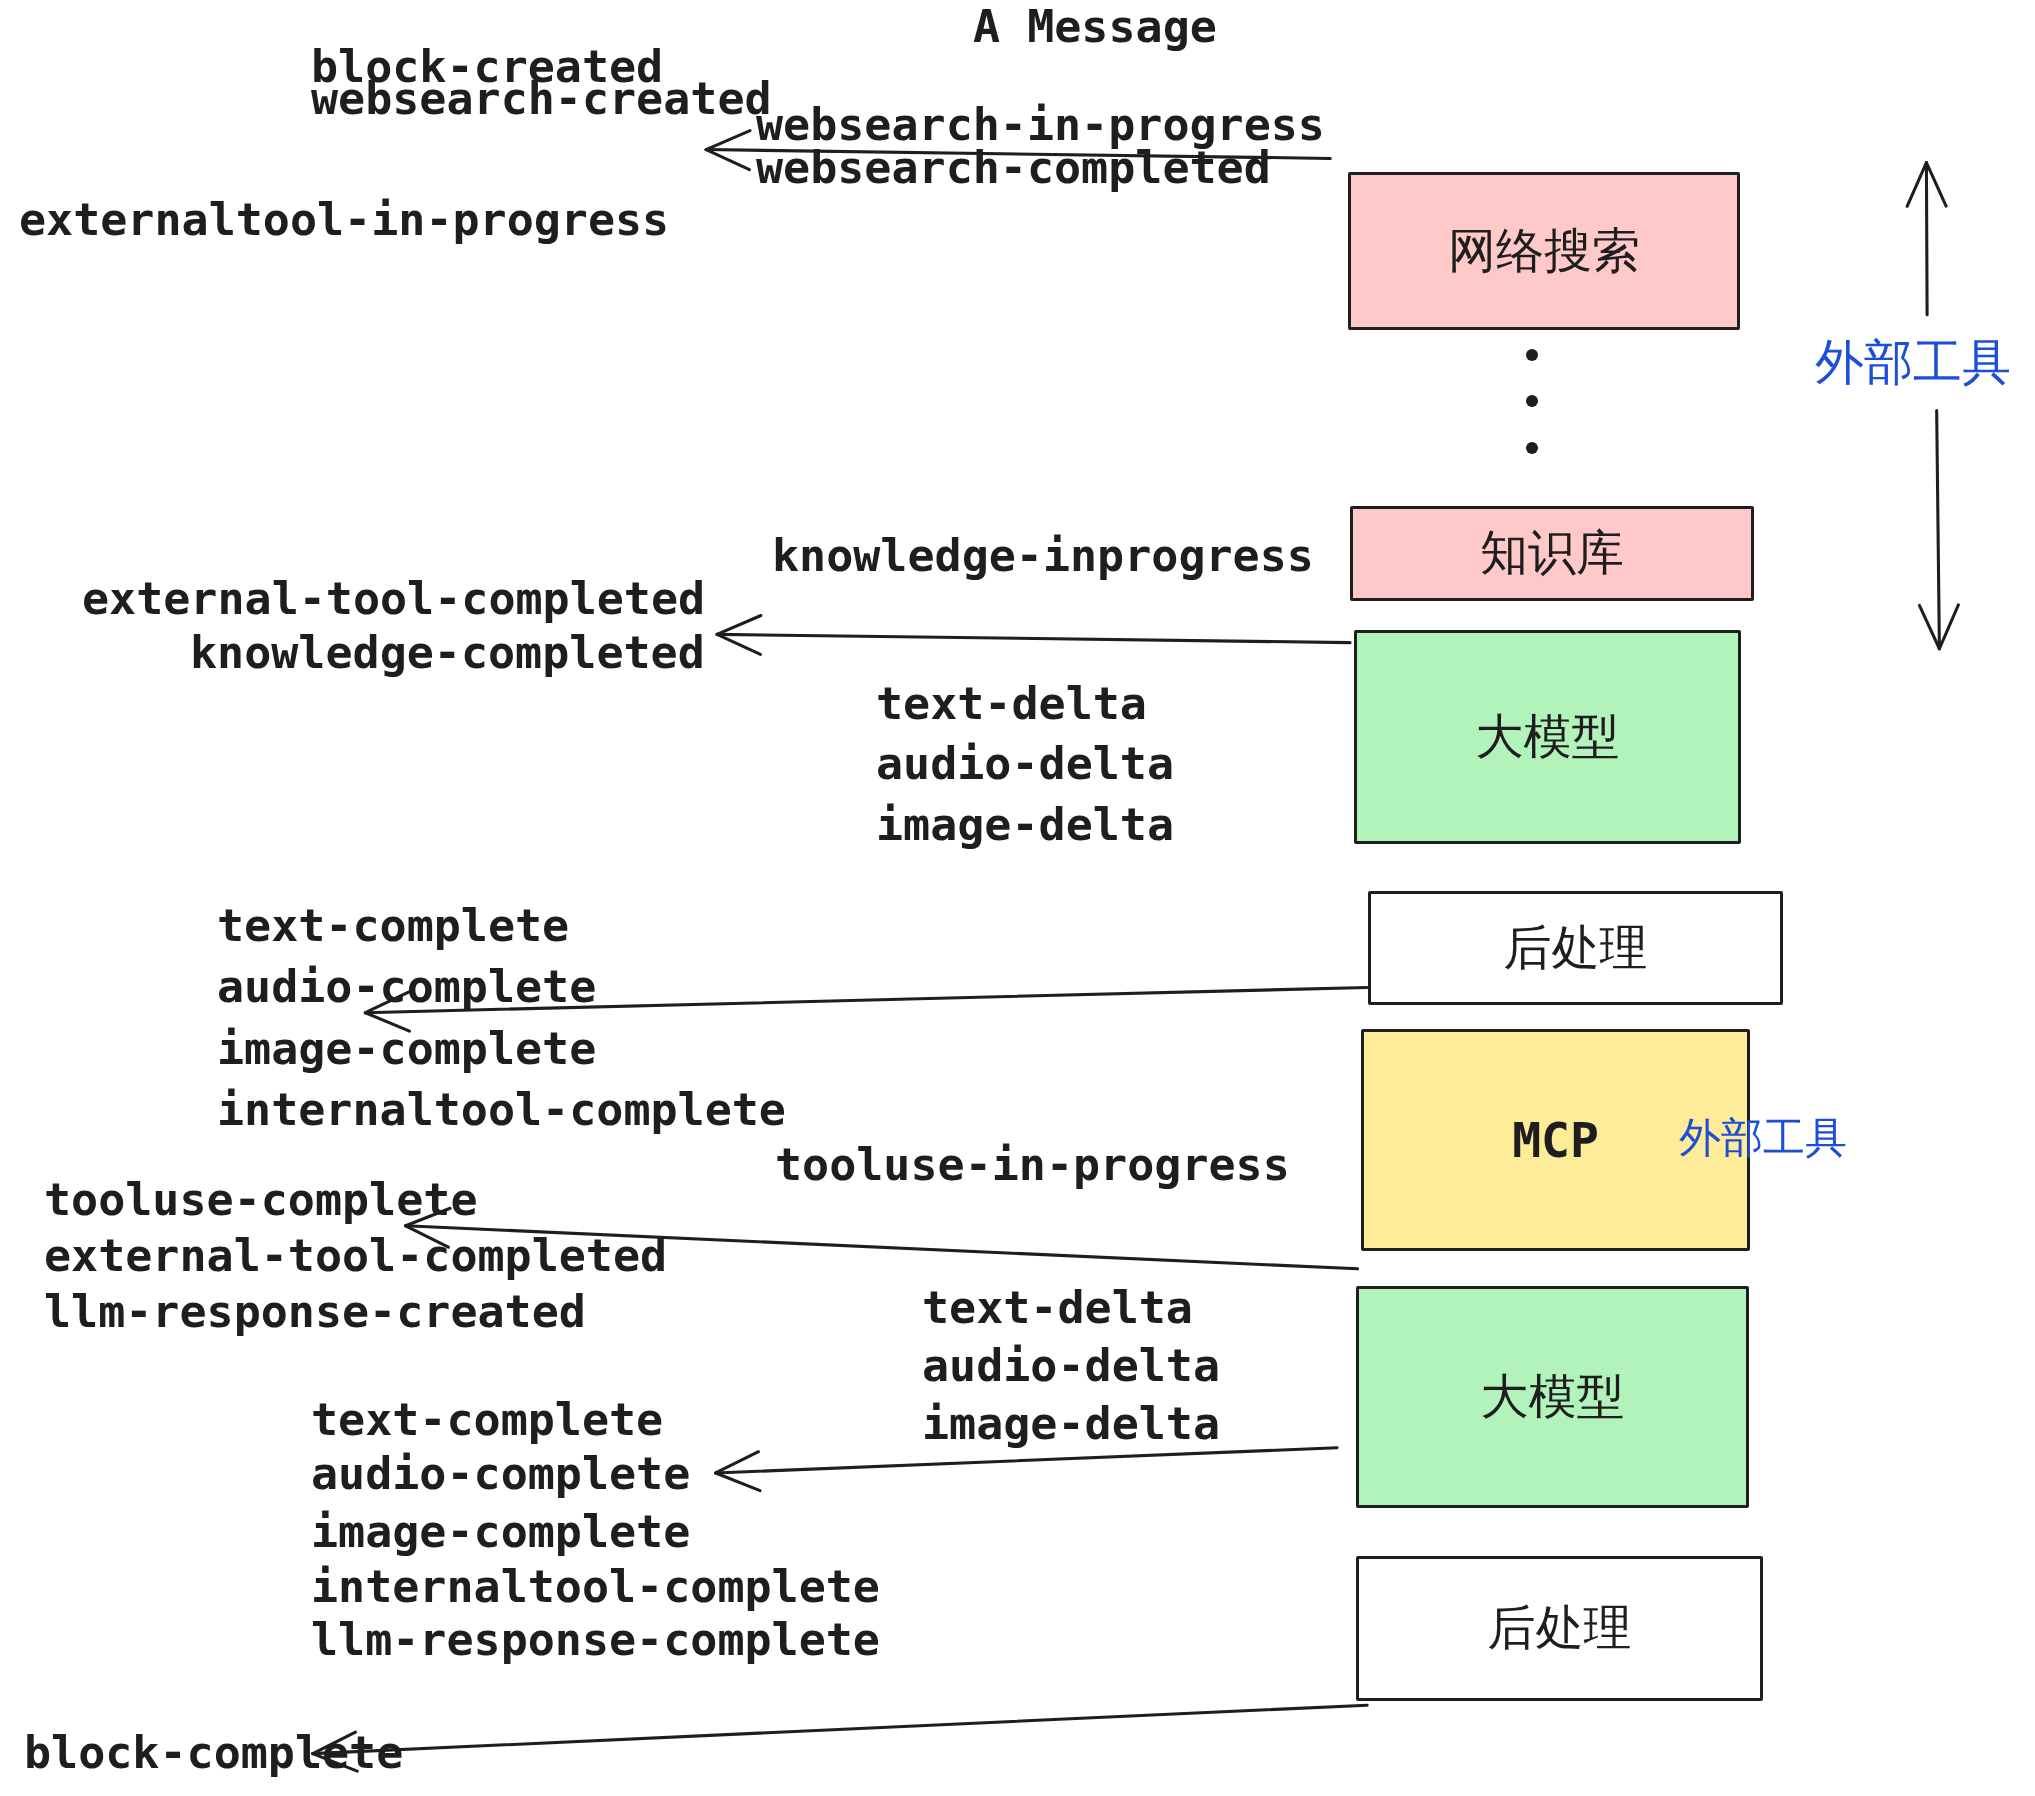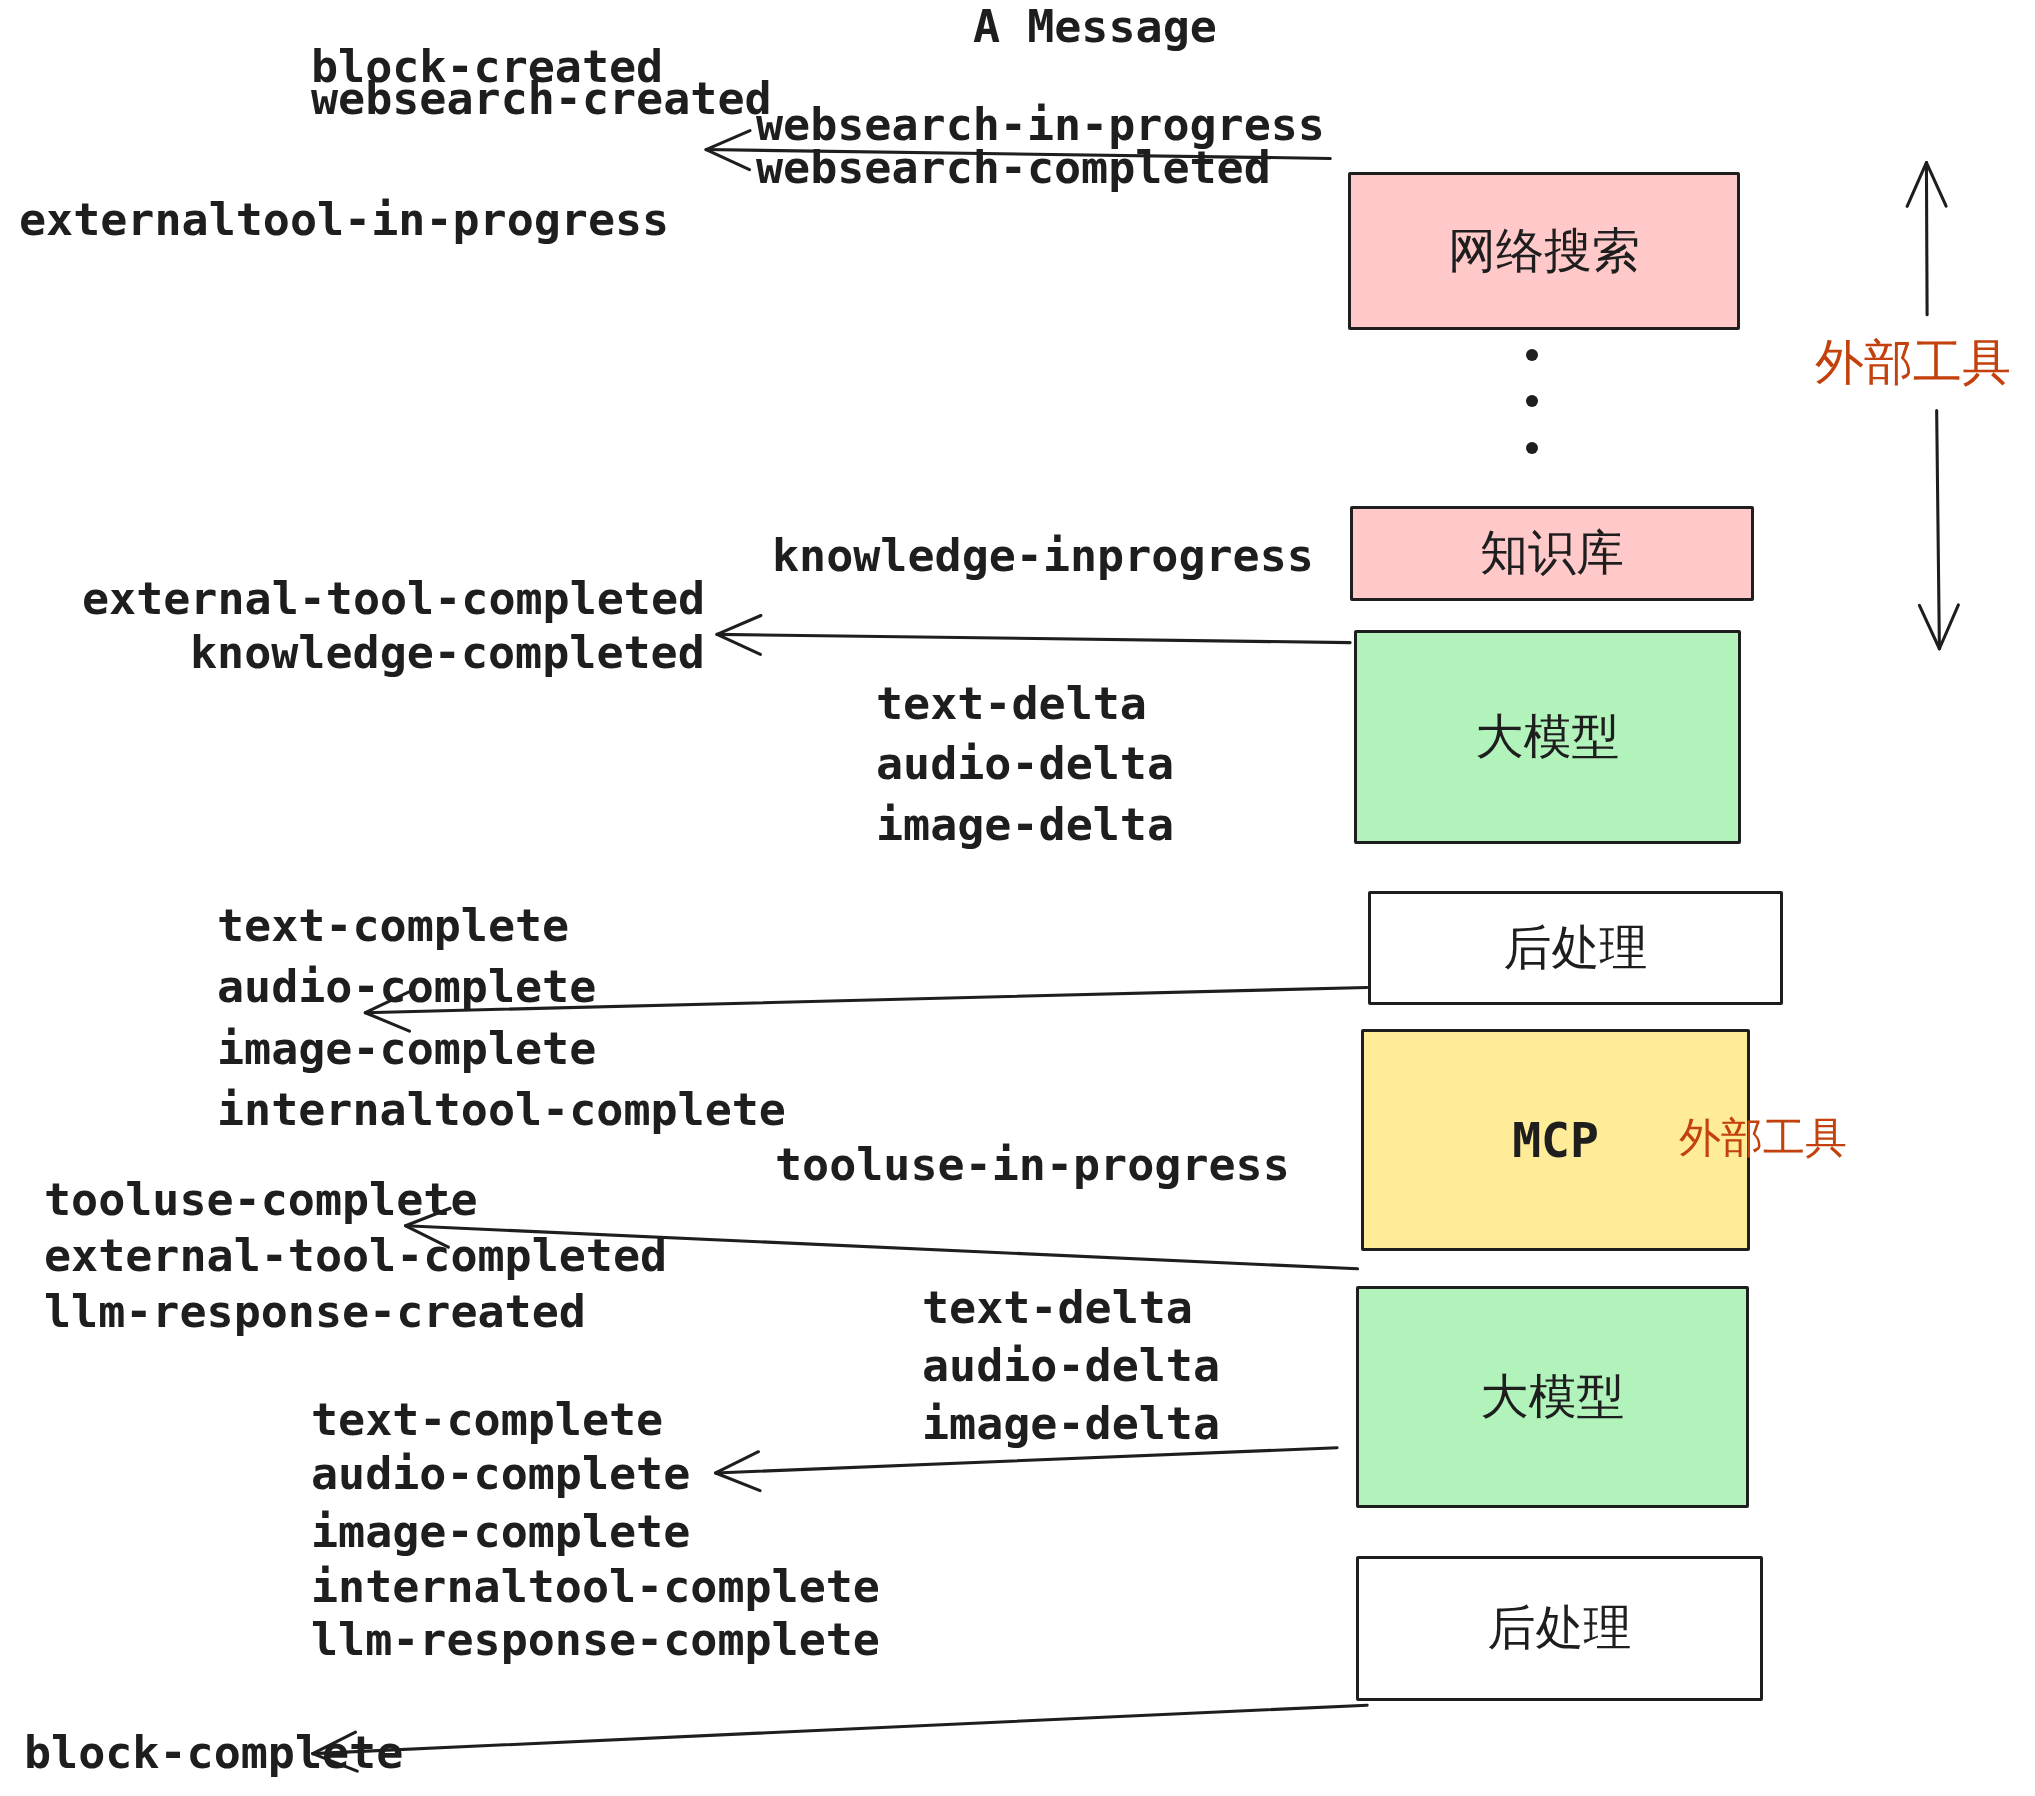--- a/index.html
+++ b/index.html
@@ -22,21 +22,21 @@
     border:3.4px solid #1e1e1e;border-radius:2px;
     display:flex;align-items:center;justify-content:center;
     box-sizing:border-box;
   }
   .box .lbl{
     color:#1e1e1e;white-space:nowrap;line-height:1.1;
   }
   .cjk{font-family:"Liberation Sans",sans-serif;font-weight:500;}
   .mono{font-family:"DejaVu Sans Mono","Liberation Mono",monospace;font-weight:600;}
   .side-label{
-    position:absolute;color:#c2410c;white-space:nowrap;
+    position:absolute;color:#1d4ed8;white-space:nowrap;
     font-family:"Liberation Sans",sans-serif;font-weight:500;line-height:1.1;
   }
   .dot{position:absolute;background:#1e1e1e;border-radius:50%;}
 </style>
 </head>
 <body>
 
 <div class="canvas">
   <div class="title" style="left:973px; top:3.4px;">A Message</div>
 

